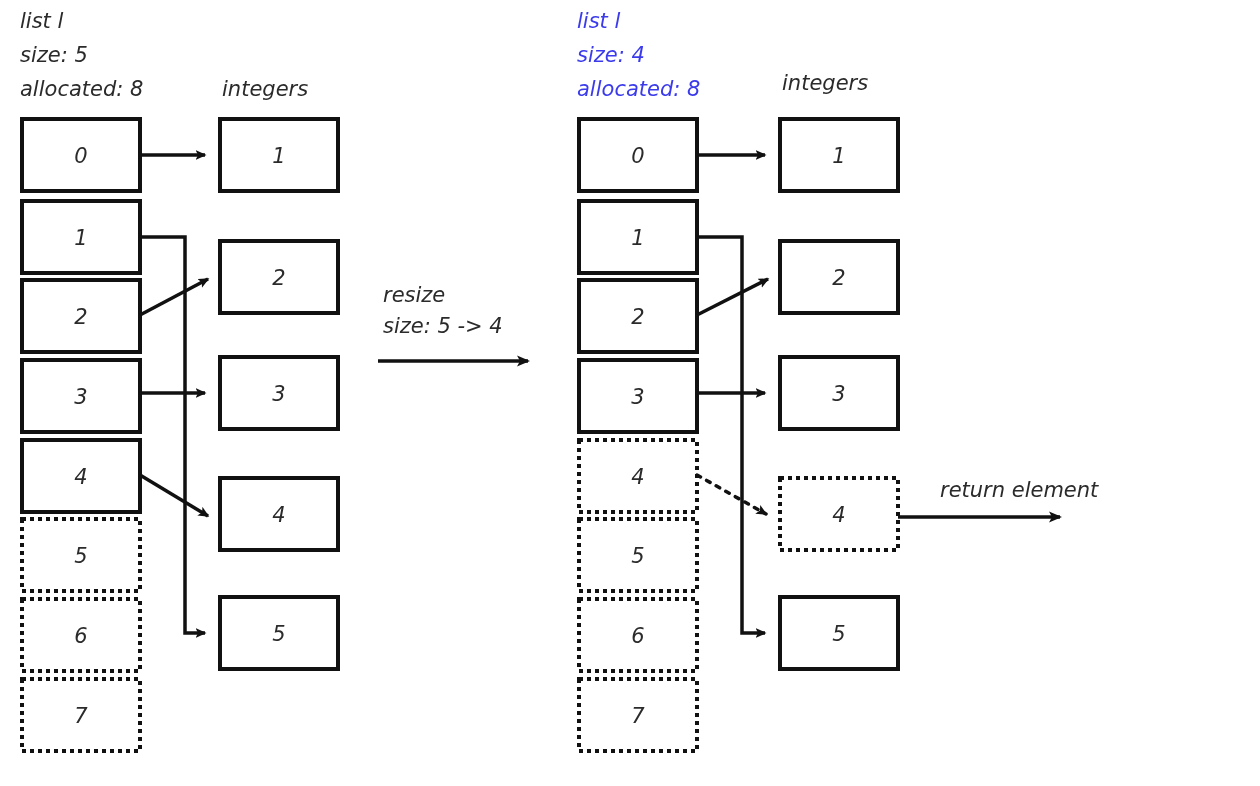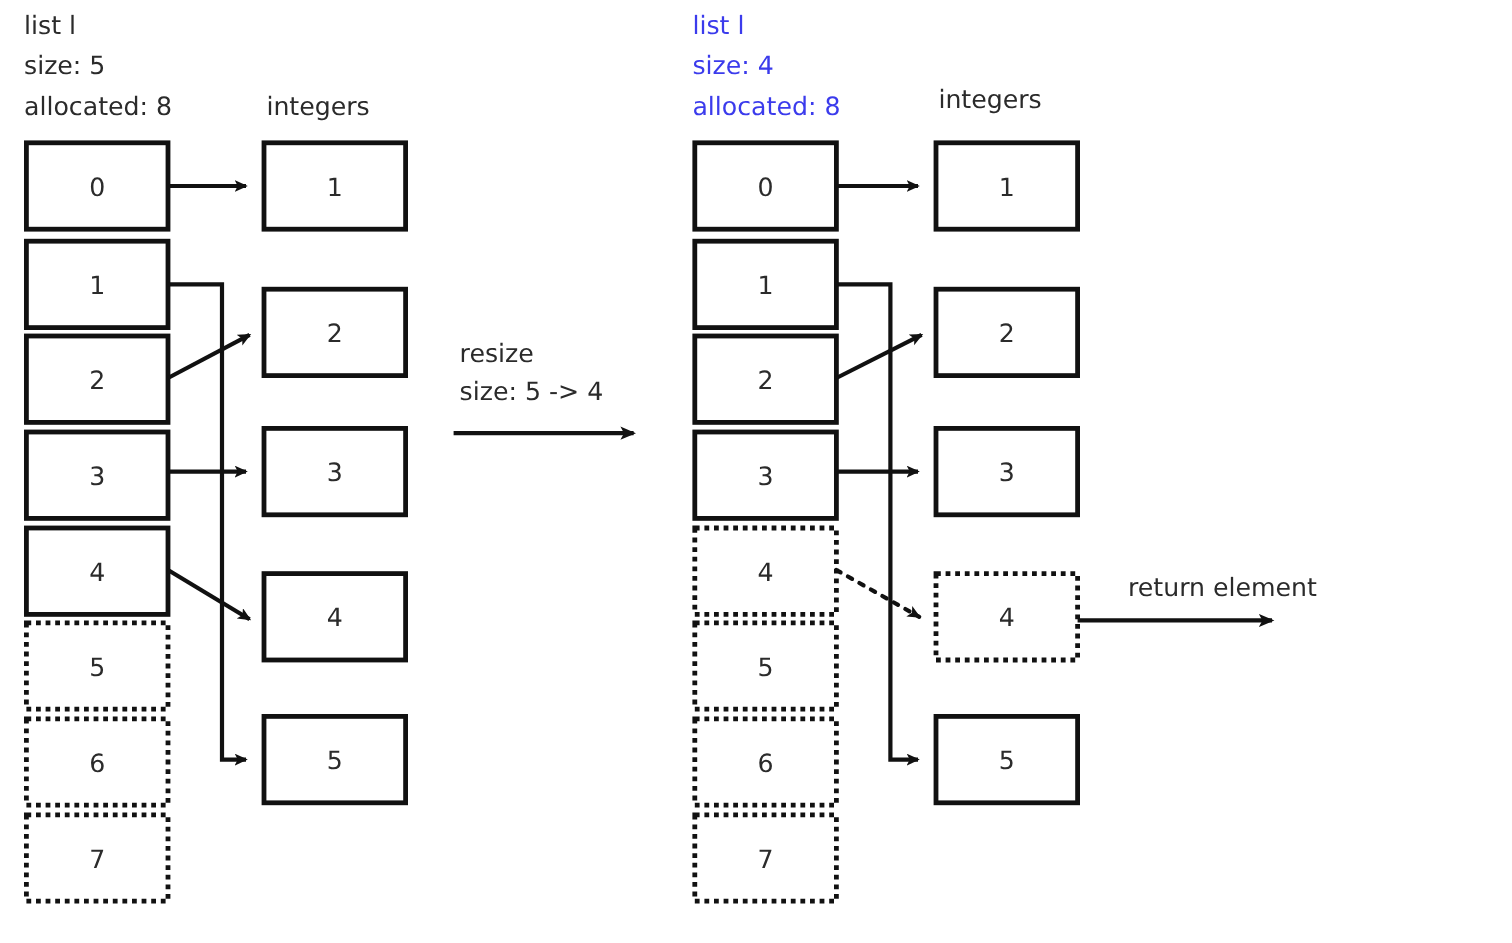--- a/index.html
+++ b/index.html
@@ -11,20 +11,21 @@
     width: 1260px;
     height: 786px;
     font-family: "DejaVu Sans", sans-serif;
     color: #2b2b2b;
     overflow: hidden;
   }
   #stage {
     position: relative;
     width: 1260px;
     height: 786px;
+    font-style: italic;
   }
   svg#diagram {
     position: absolute;
     left: 0;
     top: 0;
     width: 1260px;
     height: 786px;
   }
   .cell-text, .val-text, .hdr-text, .lbl-text {
     font-family: "DejaVu Sans", sans-serif;

